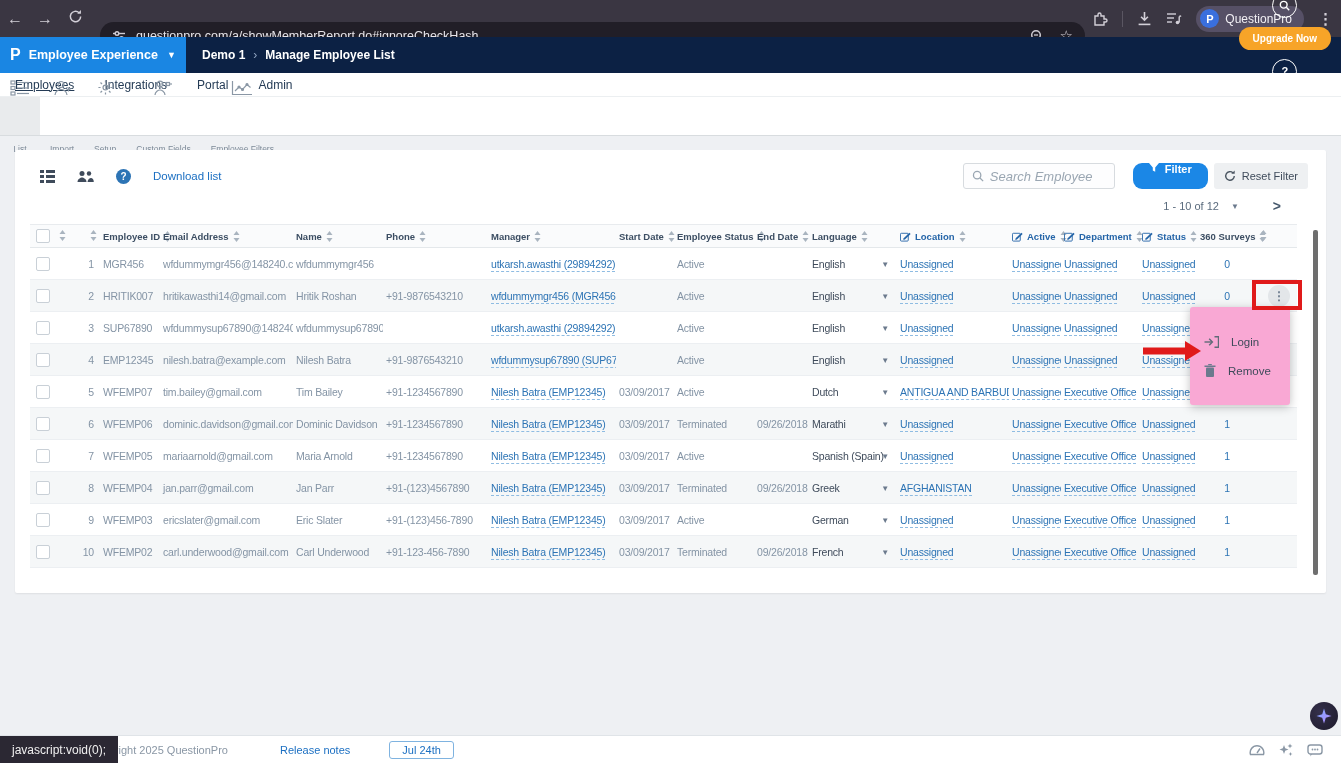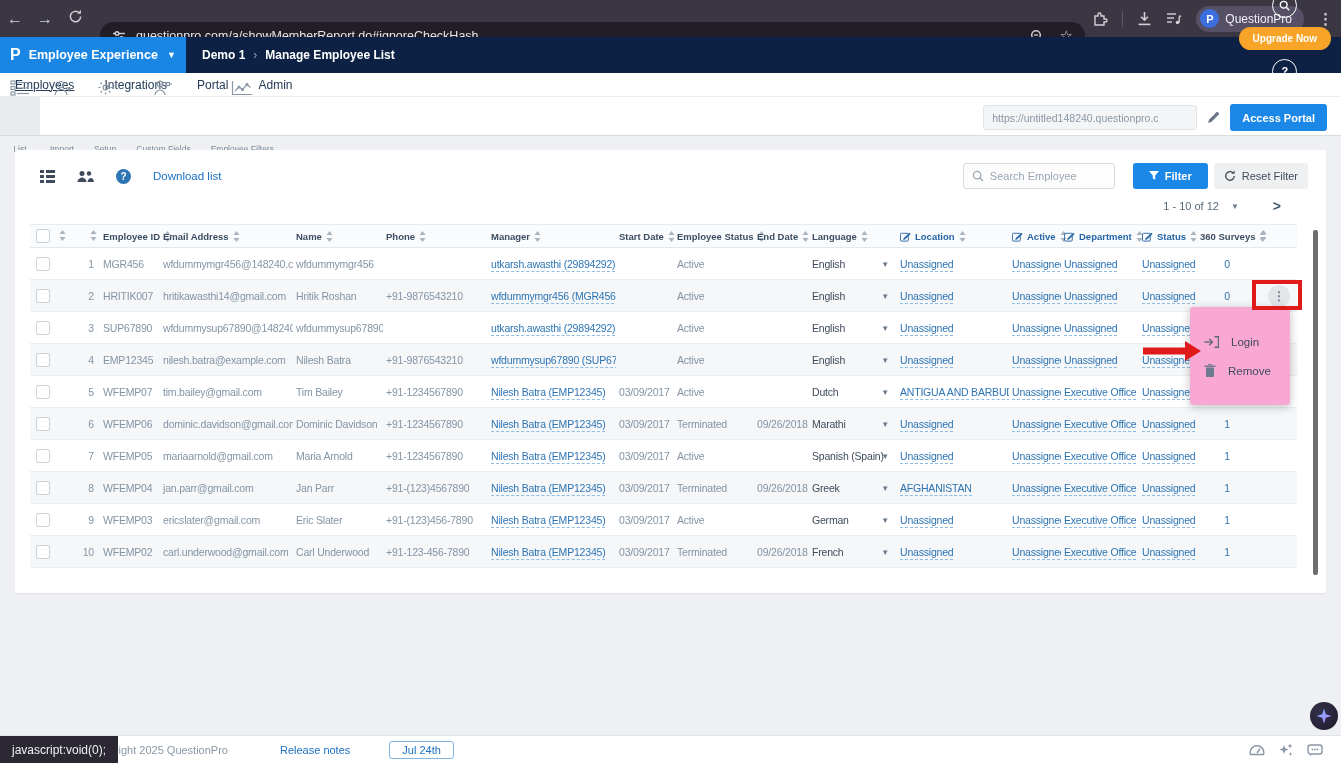--- a/index.html
+++ b/index.html
@@ -44,23 +44,23 @@
   .access-portal { background:#1b87e6; color:#fff; border:none; border-radius:3px; height:27px; padding:0 12px; font-size:11px; font-weight:bold; cursor:pointer; }
 
   
   .card { position:absolute; left:15px; top:150px; width:1311px; height:443px; background:#fff; border-radius:2px; box-shadow:0 1px 2px rgba(0,0,0,.07); }
   .controls { position:absolute; left:25px; top:12px; right:18px; height:28px; display:flex; align-items:center; }
   .ctl-ic { margin-right:22px; cursor:pointer; display:flex; align-items:center; }
   .help-circ { width:15px; height:15px; border-radius:50%; background:#2d74b5; color:#fff; font-size:10px; font-weight:bold; display:flex; align-items:center; justify-content:center; }
   .dl-link { color:#1b6fc2; font-size:11.5px; cursor:pointer; margin-left:0px; }
   .ctl-right { margin-left:auto; display:flex; align-items:center; gap:6px; }
   .search-box { width:152px; height:26px; border:1px solid #d7dbdf; border-radius:3px; background:#fdfdfe; display:flex; align-items:center; padding:0 8px; gap:6px; margin-right:12px; }
-  .search-box input { border:none; outline:none; background:transparent; font-size:11px; color:#3f4b5b; width:115px; font-family:"Liberation Sans",sans-serif; }
+  .search-box input { border:none; outline:none; background:transparent; font-size:13px; color:#3f4b5b; width:115px; font-family:"Liberation Sans",sans-serif;font-style:italic; }
   .search-box input::placeholder { color:#9aa6b2; }
-  .btn-filter { background:#1b87e6; color:#fff; border:none; border-radius:3px; height:26px; padding:0 16px; font-size:11px; font-weight:bold; cursor:pointer; display:flex; align-items:center; gap:6px; }
+  .btn-filter { background:#1b87e6; color:#fff; border:none; border-radius:9px; height:26px; padding:0 16px; font-size:11px; font-weight:bold; cursor:pointer; display:flex; align-items:flex-start; gap:6px; }
   .btn-reset { background:#eef0f2; color:#3f4b5b; border:none; border-radius:3px; height:26px; padding:0 10px; font-size:11px; cursor:pointer; display:flex; align-items:center; gap:6px;text-align:center; }
   .pagination { position:absolute; right:45px; top:48px; display:flex; align-items:center; font-size:11px; color:#5a6b7d; }
   .pagination .pg-caret { font-size:8px; color:#6b7a8d; margin-left:12px; cursor:pointer; }
   .pagination .pg-next { font-size:14px; font-weight:bold; color:#44576b; margin-left:34px; cursor:pointer; }
 
   
   table.emp { position:absolute; left:15px; top:74px; width:1267px; border-collapse:collapse; table-layout:fixed; }
   .emp th { height:23px; background:#fafbfc; border-top:1px solid #e8ebee; border-bottom:1px solid #e4e8eb; font-size:9.5px; color:#3c4e63; text-align:left; font-weight:bold; white-space:nowrap; overflow:visible; padding:0 3px; cursor:pointer; }
   .emp th .thwrap { display:flex; align-items:center; gap:4px; }
   .emp th.blue { color:#2565a8; }
@@ -254,29 +254,20 @@
               <path d="M4 11l4-4 3.5 2.5L16 4.5l3.5 3"></path>
               <circle cx="8" cy="7" r="1" fill="#8a97a5"></circle>
               <circle cx="11.5" cy="9.5" r="1" fill="#8a97a5"></circle>
               <circle cx="16" cy="4.5" r="1" fill="#8a97a5"></circle>
             </g>
           </svg>
         </span>
         <div class="tlabel">Employee Filters</div>
       </div>
     </div>
-  <div class="toolbar-right">
-    <input class="portal-url" readonly="" value="https://untitled148240.questionpro.c" style="">
-    <span style="display:flex;cursor:pointer;">
-      <svg width="13" height="13" viewBox="0 0 13 13">
-          <path d="M1 12l1.2-3.6L9.4 1.2a1 1 0 0 1 1.4 0l1 1a1 1 0 0 1 0 1.4L4.6 10.8z" fill="#6b7684"></path>
-        </svg>
-    </span>
-    <button class="access-portal">Access Portal</button>
-  </div>
 </div>
 
 <div class="card">
   <div class="controls">
     <span class="ctl-ic">
       <svg width="15" height="13" viewBox="0 0 15 13">
           <g fill="#3f4b5b">
             <rect x="0" y="0" width="4" height="3"></rect>
             <rect x="6" y="0" width="9" height="3"></rect>
             <rect x="0" y="5" width="4" height="3"></rect>

